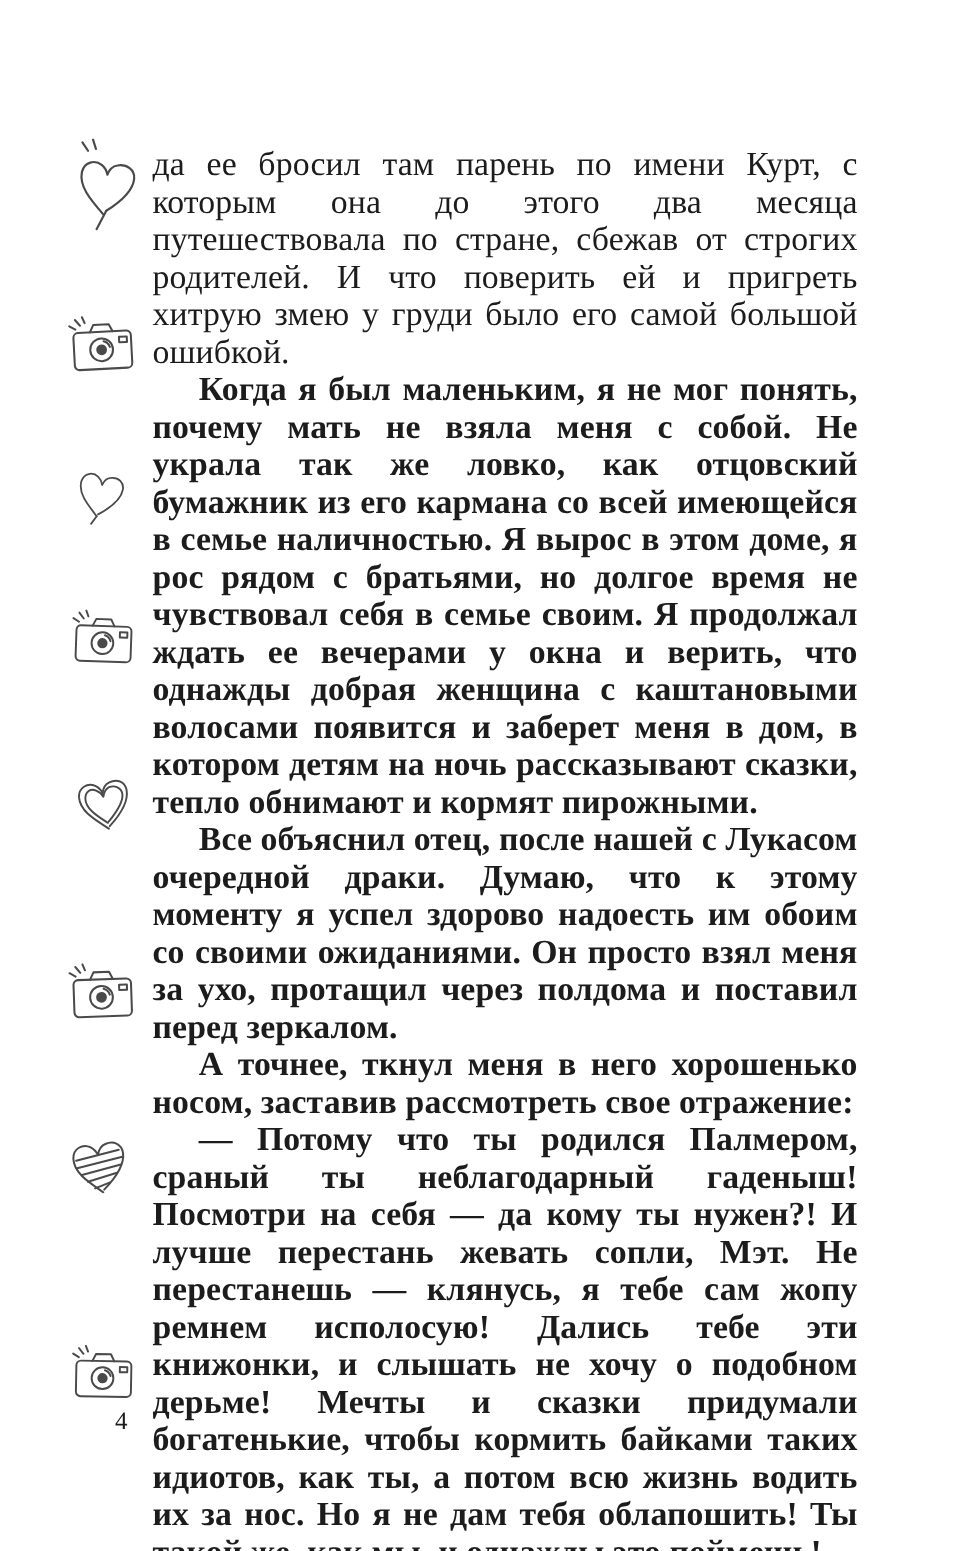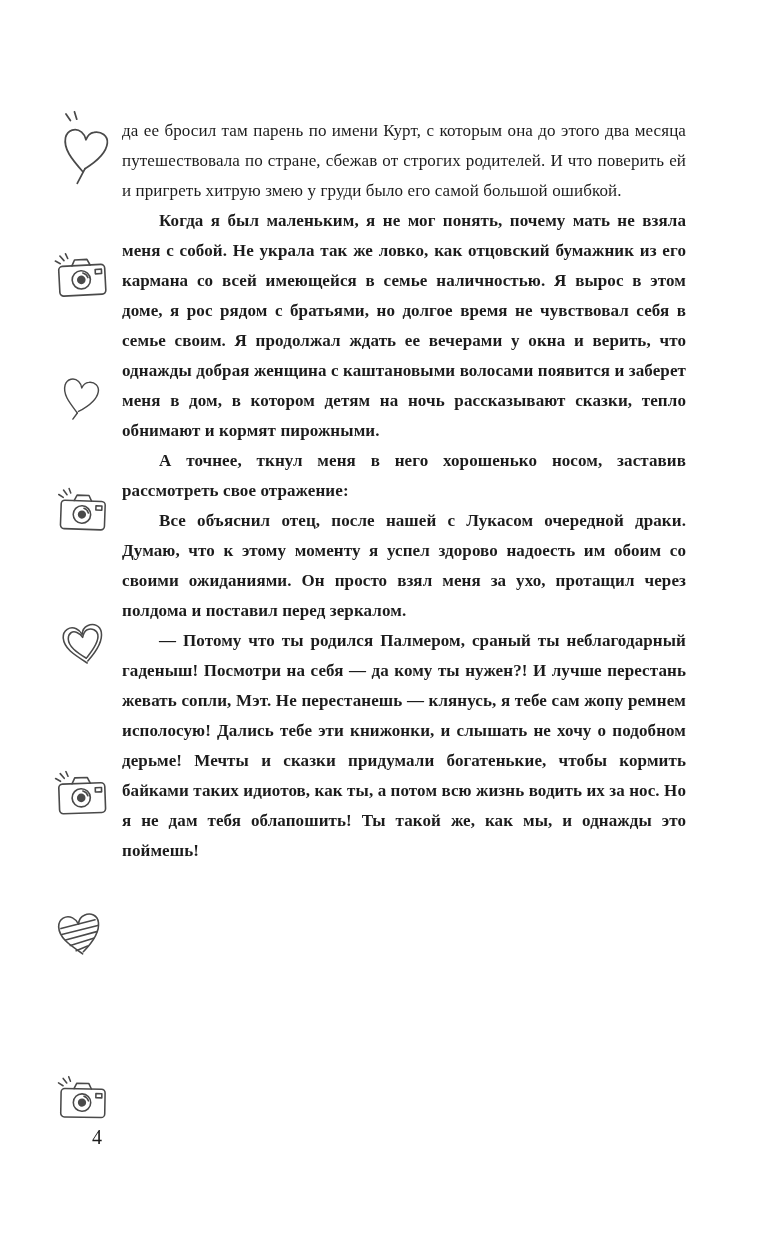--- a/index.html
+++ b/index.html
@@ -18,21 +18,21 @@
     color: var(--text-color, #1c1c1c);
   }
   .text-column {
     position: absolute;
     left: 122px;
     top: 116px;
     width: 564px;
   }
   .para {
     margin: 0;
-    font-size: 17px;
+    font-size: 27px;
     line-height: 30px;
     text-align: justify;
     hyphens: auto;
     -webkit-hyphens: auto;
     letter-spacing: 0.1px;
   }
   .para.indent {
     text-indent: 37px;
     font-weight: bold;
   }
@@ -141,18 +141,18 @@
     <circle cx="28" cy="29" r="9.5"></circle>
     <circle cx="28" cy="29" r="4.5" fill="#4a4a4a" stroke="none"></circle>
     <path d="M30 22 A7.5 7.5 0 0 1 35 27"></path>
     <rect x="43" y="19" width="6.5" height="4.5"></rect>
   </svg>
 </div>
     </div>
   <div class="text-column">
       <p class="para">да ее бросил там парень по имени Курт, с которым она до этого два месяца путешествовала по стране, сбежав от строгих родителей. И что поверить ей и пригреть хитрую змею у груди было его самой большой ошибкой.</p>
       <p class="para indent">Когда я был маленьким, я не мог понять, почему мать не взяла меня с собой. Не украла так же ловко, как отцовский бумажник из его кармана со всей имеющейся в семье наличностью. Я вырос в этом доме, я рос рядом с братьями, но долгое время не чувствовал себя в семье своим. Я продолжал ждать ее вечерами у окна и верить, что однажды добрая женщина с каштановыми волосами появится и заберет меня в дом, в котором детям на ночь рассказывают сказки, тепло обнимают и кормят пирожными.</p>
+      <p class="para indent">Все объяснил отец, после нашей с Лукасом очередной драки. Думаю, что к этому моменту я успел здорово надоесть им обоим со своими ожиданиями. Он просто взял меня за ухо, протащил через полдома и поставил перед зеркалом.</p>
       <p class="para indent">А точнее, ткнул меня в него хорошенько носом, заставив рассмотреть свое отражение:</p>
-      <p class="para indent">Все объяснил отец, после нашей с Лукасом очередной драки. Думаю, что к этому моменту я успел здорово надоесть им обоим со своими ожиданиями. Он просто взял меня за ухо, протащил через полдома и поставил перед зеркалом.</p>
       <p class="para indent">— Потому что ты родился Палмером, сраный ты неблагодарный гаденыш! Посмотри на себя — да кому ты нужен?! И лучше перестань жевать сопли, Мэт. Не перестанешь — клянусь, я тебе сам жопу ремнем исполосую! Дались тебе эти книжонки, и слышать не хочу о подобном дерьме! Мечты и сказки придумали богатенькие, чтобы кормить байками таких идиотов, как ты, а потом всю жизнь водить их за нос. Но я не дам тебя облапошить! Ты такой же, как мы, и однажды это поймешь!</p>
     </div>
   <div class="page-number">4</div>
 </div>
 
 </body></html>

